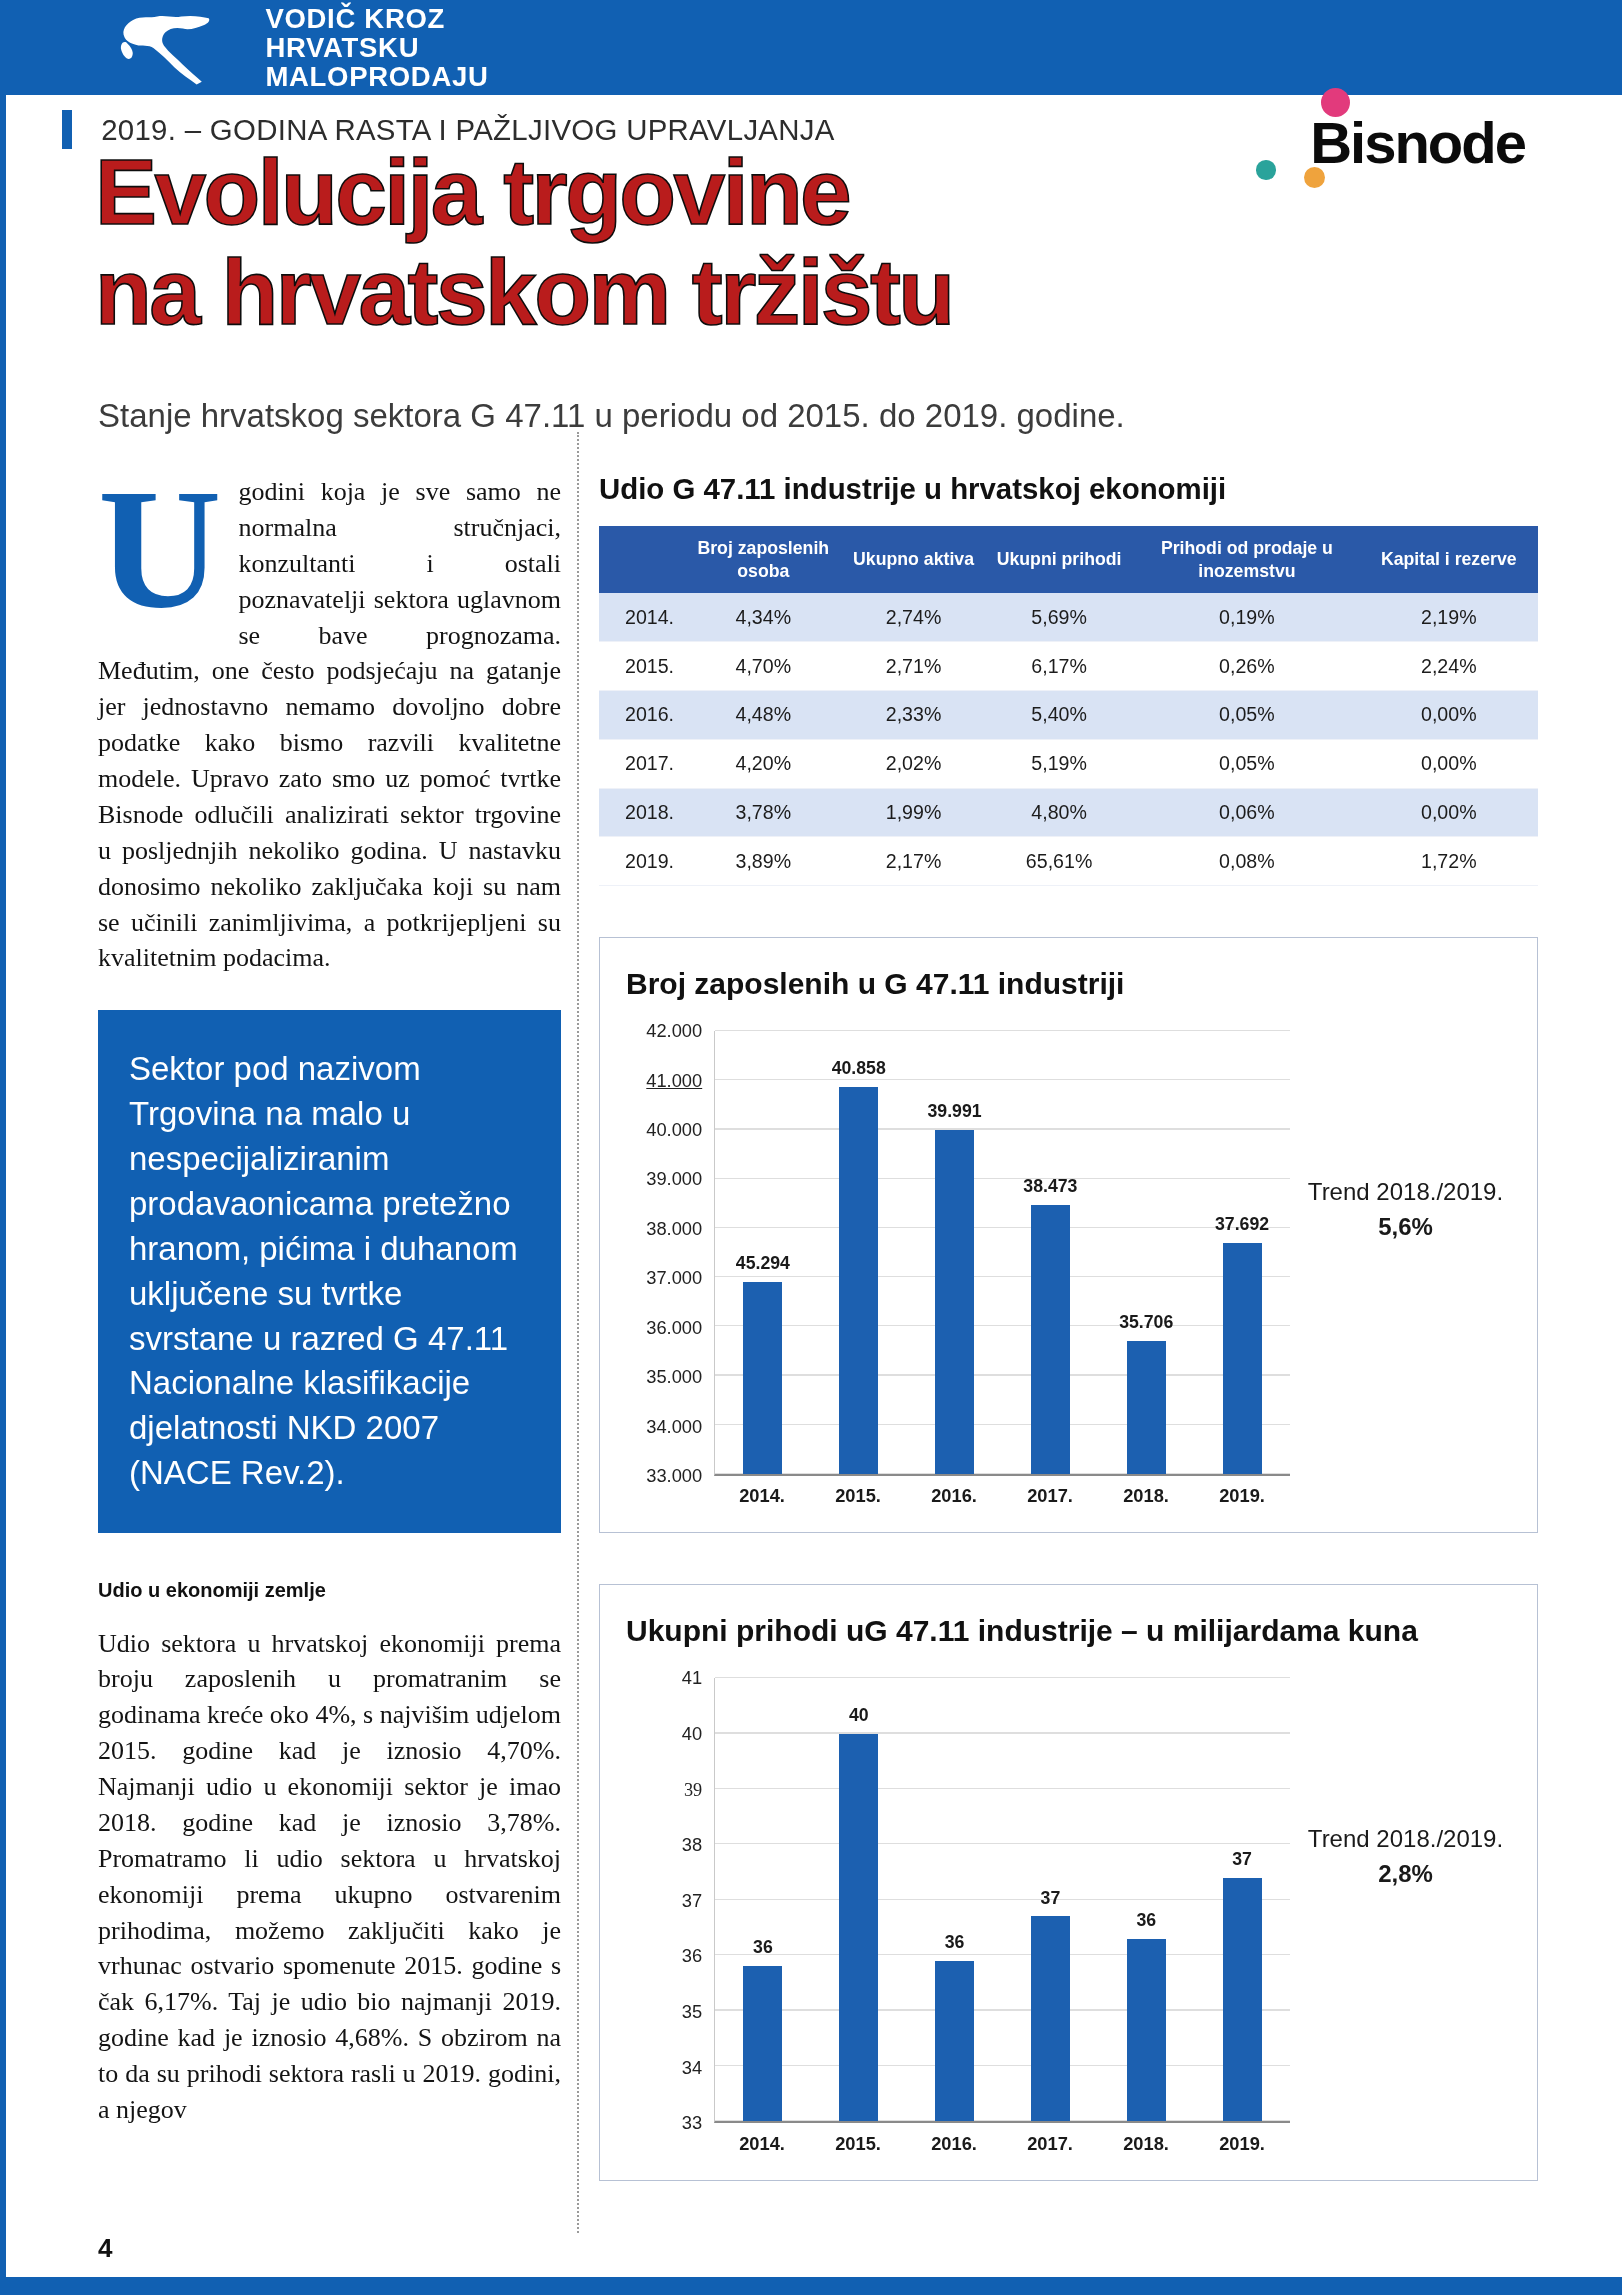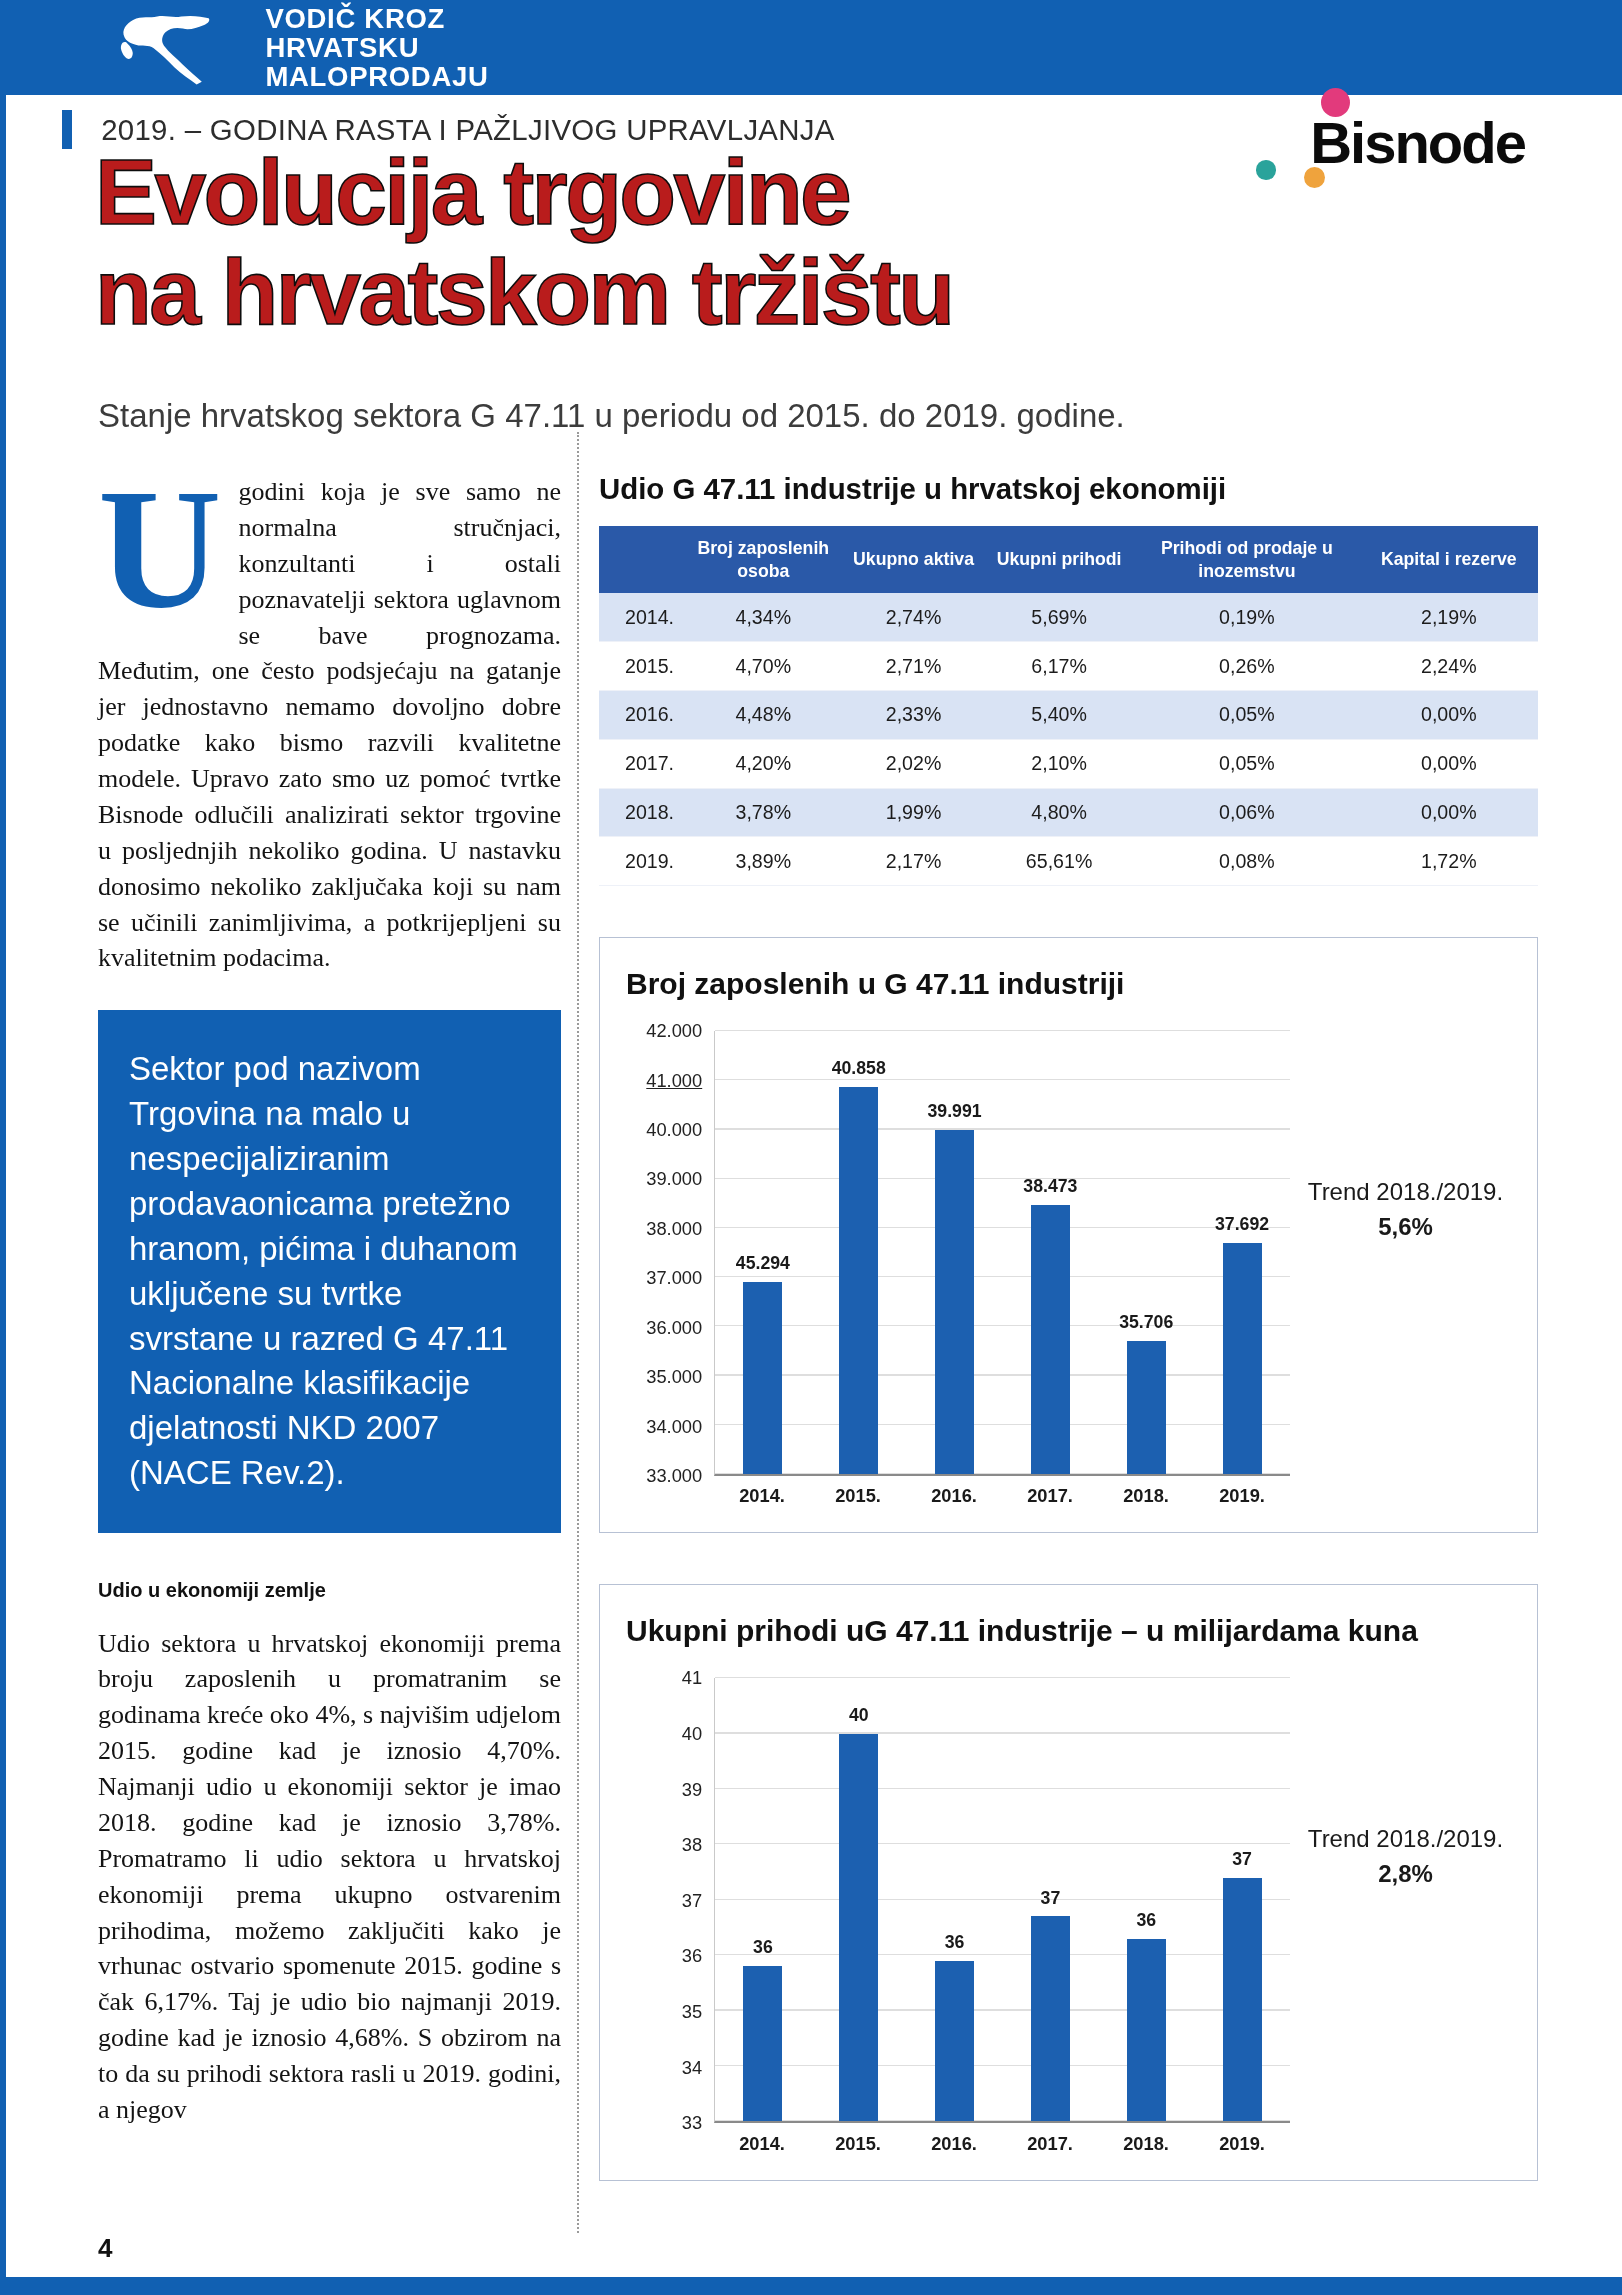--- a/index.html
+++ b/index.html
@@ -179,21 +179,21 @@
             <td>4,48%</td>
             <td>2,33%</td>
             <td>5,40%</td>
             <td>0,05%</td>
             <td>0,00%</td>
           </tr>
           <tr>
             <td>2017.</td>
             <td>4,20%</td>
             <td>2,02%</td>
-            <td>2,10%</td>
+            <td>5,19%</td>
             <td>0,05%</td>
             <td>0,00%</td>
           </tr>
           <tr class="shaded">
             <td>2018.</td>
             <td>3,78%</td>
             <td>1,99%</td>
             <td>4,80%</td>
             <td>0,06%</td>
             <td>0,00%</td>
@@ -282,21 +282,21 @@
     <section class="chart-box">
       <h3 class="chart-title">Ukupni prihodi uG 47.11 industrije – u milijardama kuna</h3>
       <div class="chart-row">
         <div class="y-axis">
             <div class="y-tick-label" style="bottom: 0%;">33</div>
             <div class="y-tick-label" style="bottom: 12.5%;">34</div>
             <div class="y-tick-label" style="bottom: 25%;">35</div>
             <div class="y-tick-label" style="bottom: 37.5%;">36</div>
             <div class="y-tick-label" style="bottom: 50%;">37</div>
             <div class="y-tick-label" style="bottom: 62.5%;">38</div>
-            <div class="y-tick-label" style="bottom: 75%;">39</div>
+            <div class="y-tick-label" style="bottom: 75%; font-family: Liberation Serif, serif;">39</div>
             <div class="y-tick-label" style="bottom: 87.5%;">40</div>
             <div class="y-tick-label" style="bottom: 100%;">41</div>
           </div>
         <div class="plot-col">
           <div class="plot">
               <div class="bars">
                 <div class="bar-slot">
                   <div class="bar" style="height: 35%; background: rgb(28, 96, 176);"></div>
                   <div class="bar-value-label" style="bottom: calc(35% + 7.9px);">36</div>
                 </div>

